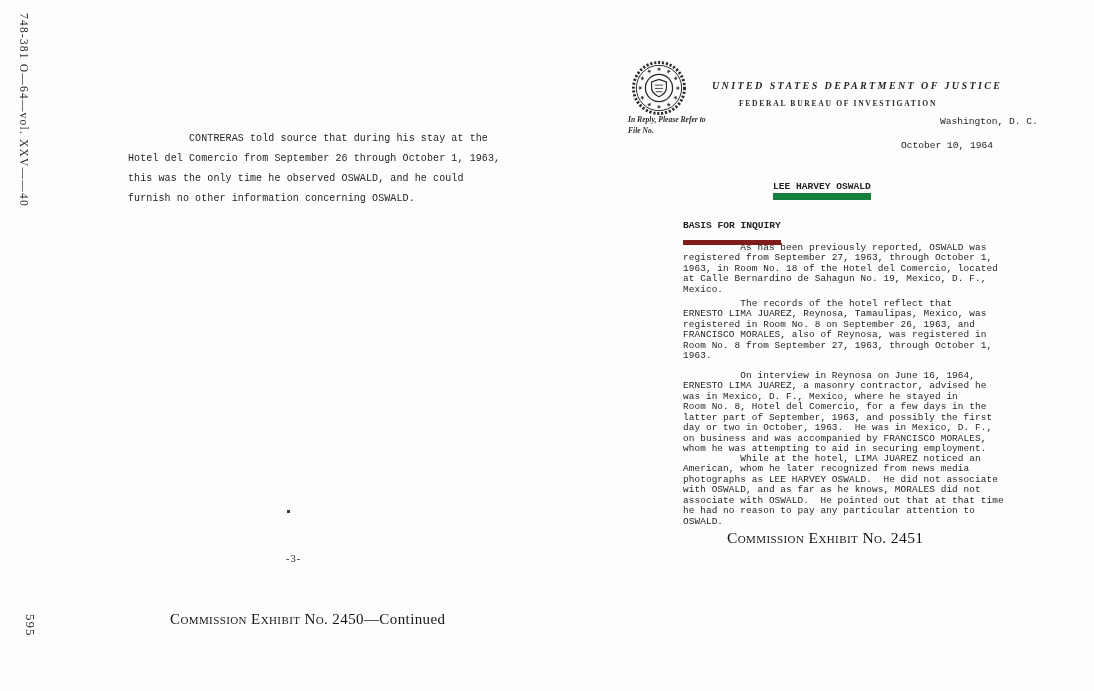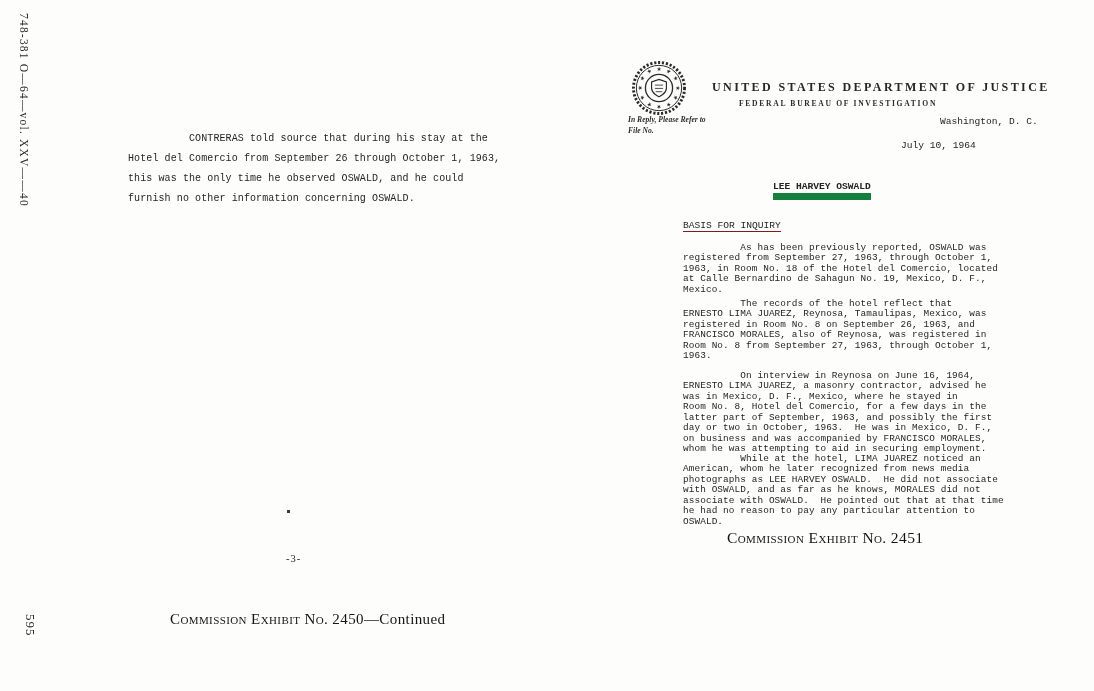--- a/index.html
+++ b/index.html
@@ -61,25 +61,26 @@
     white-space: nowrap;
   }
   .exh-2450 { left: 170px; top: 594px; margin-top: 17px; }
   .exh-2451 { left: 727px; top: 529px; font-size: 15.5px; }
   .smallcaps { font-variant: small-caps; }
 
   
   .seal { left: 629px; top: 60px; width: 60px; height: 56px; }
   .agency {
     left: 712px; top: 80px;
-    font-size: 12px;
+    font-size: 10px;
     font-weight: bold;
     letter-spacing: 2.4px;
     color: #262626;
     white-space: nowrap;
+    font-style: italic;
   }
   .bureau {
     left: 739px; top: 99px;
     font-size: 7.6px;
     font-weight: bold;
     letter-spacing: 1.7px;
     color: #2c2c2c;
     white-space: nowrap;
     text-align: right;
   }
@@ -98,23 +99,23 @@
     left: 773px; top: 181px;
     font-size: 9.6px;
     font-weight: bold;
     border-bottom: 7px solid #15803d;
     padding-bottom: 1px;
     white-space: pre;
   }
   .heading {
     left: 683px; top: 220px;
     font-size: 9.6px;
-    font-weight: normal;
-    border-bottom: 1px solid #7f1d1d;
-    padding-bottom: 0;
+    font-weight: bold;
+    border-bottom: 5px solid #7f1d1d;
+    padding-bottom: 9px;
     white-space: pre;
   }
   .body-para {
     left: 683px;
     width: 312px;
     font-size: 9.4px;
     line-height: 10.45px;
     white-space: pre;
     letter-spacing: 0.1px;
   }
@@ -173,21 +174,21 @@
 
   <div class="abs bureau">FEDERAL BUREAU OF INVESTIGATION</div>
 
   <div class="abs reply-note">
     <div>In Reply, Please Refer to</div>
     <div>File No.</div>
   </div>
 
   <div class="abs city mono">Washington, D. C.</div>
 
-  <div class="abs date mono">July 10, 1964</div>
+  <div class="abs date mono">October 10, 1964</div>
 
   <div class="abs subject mono">LEE HARVEY OSWALD</div>
 
   <div class="abs heading mono">BASIS FOR INQUIRY</div>
 
   <div class="abs body-para mono p1">          As has been previously reported, OSWALD was
 registered from September 27, 1963, through October 1,
 1963, in Room No. 18 of the Hotel del Comercio, located
 at Calle Bernardino de Sahagun No. 19, Mexico, D. F.,
 Mexico.</div>

